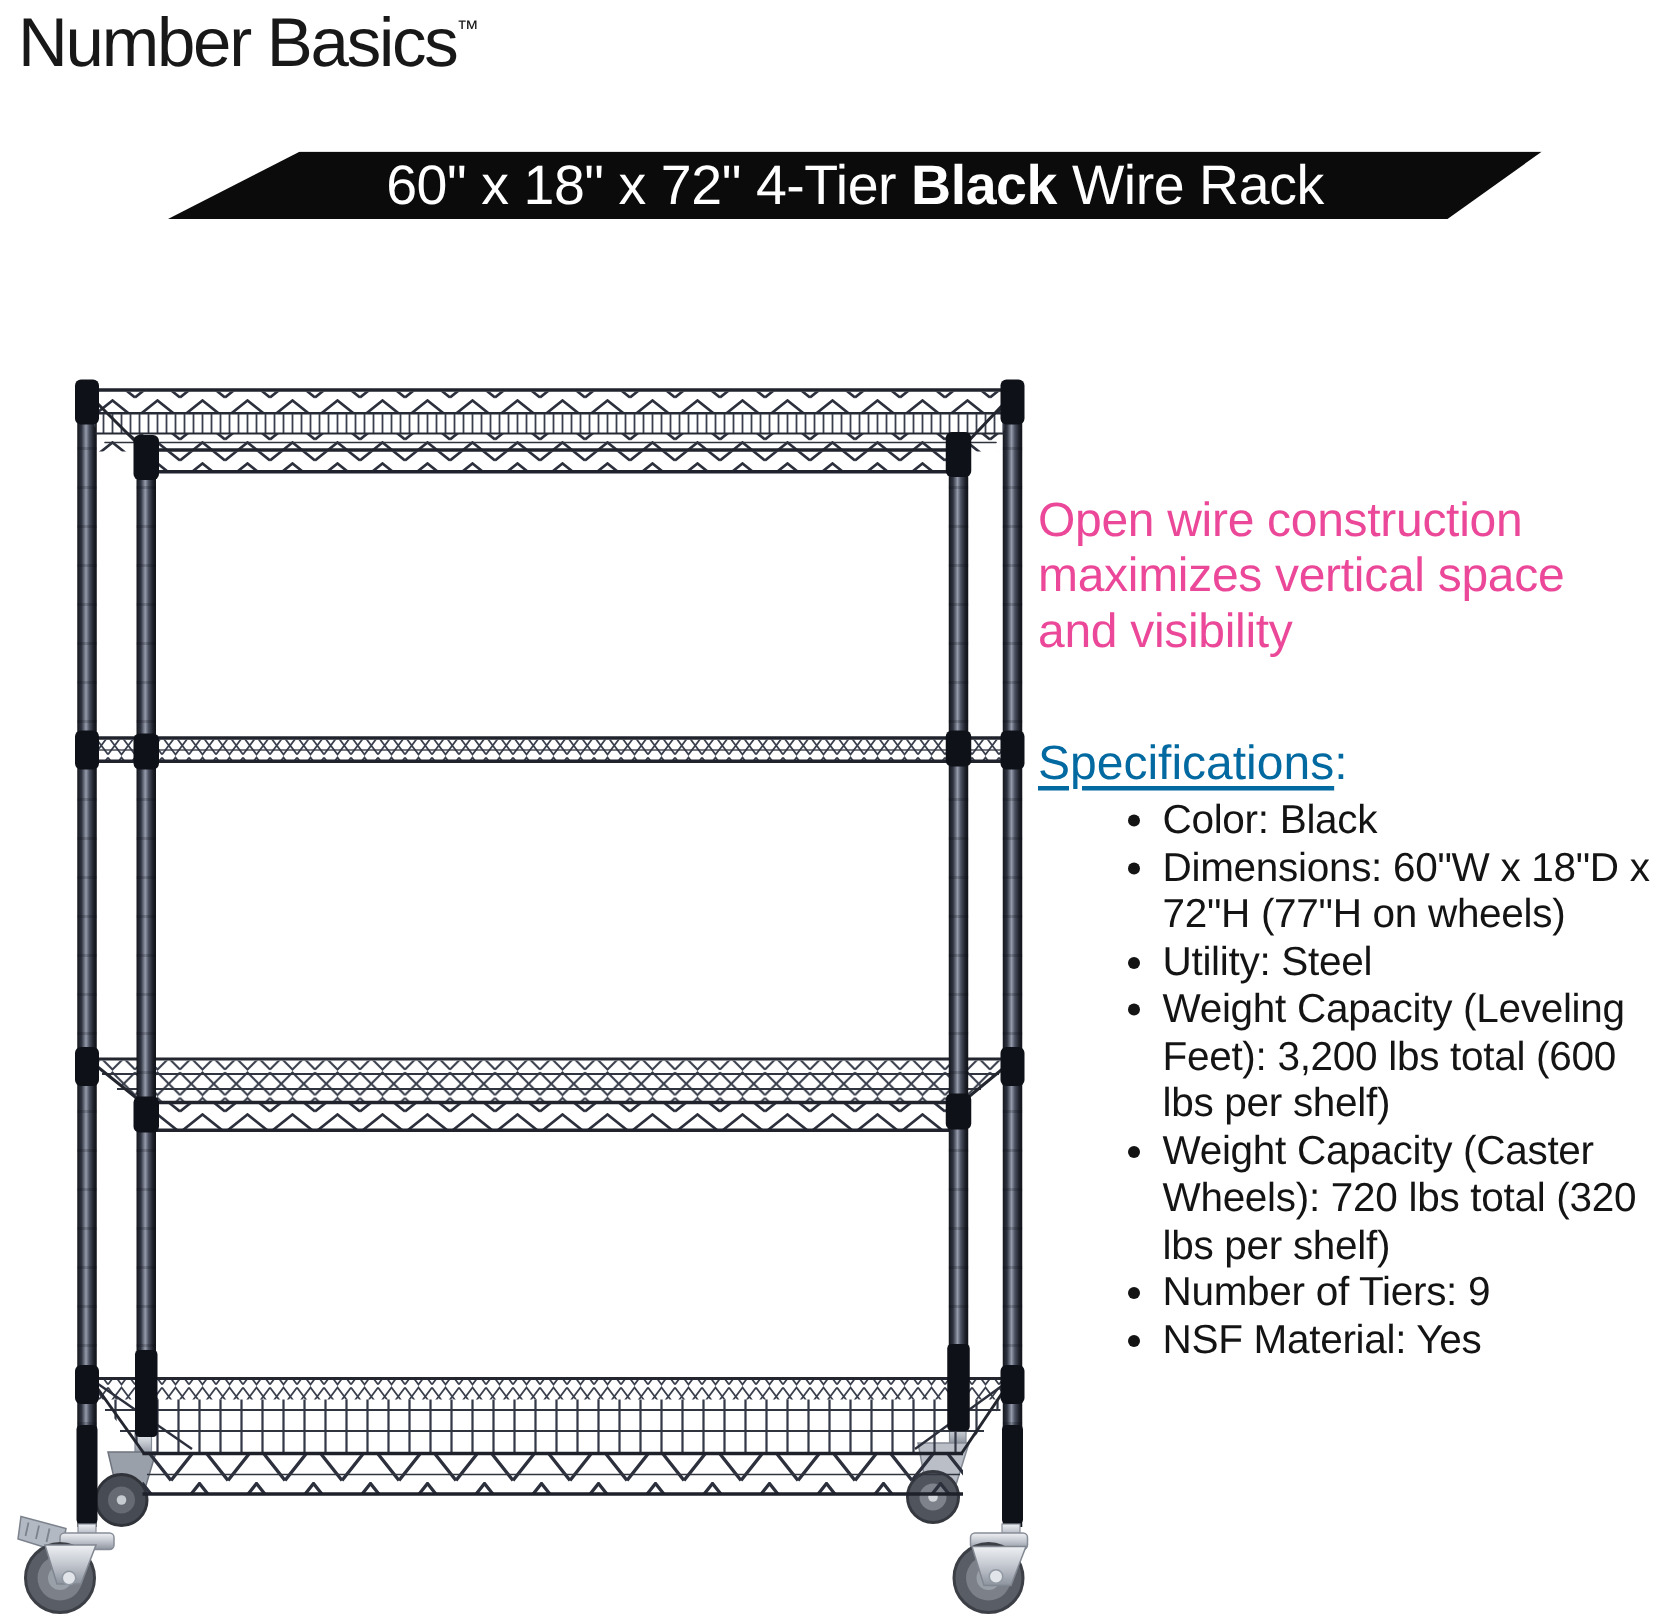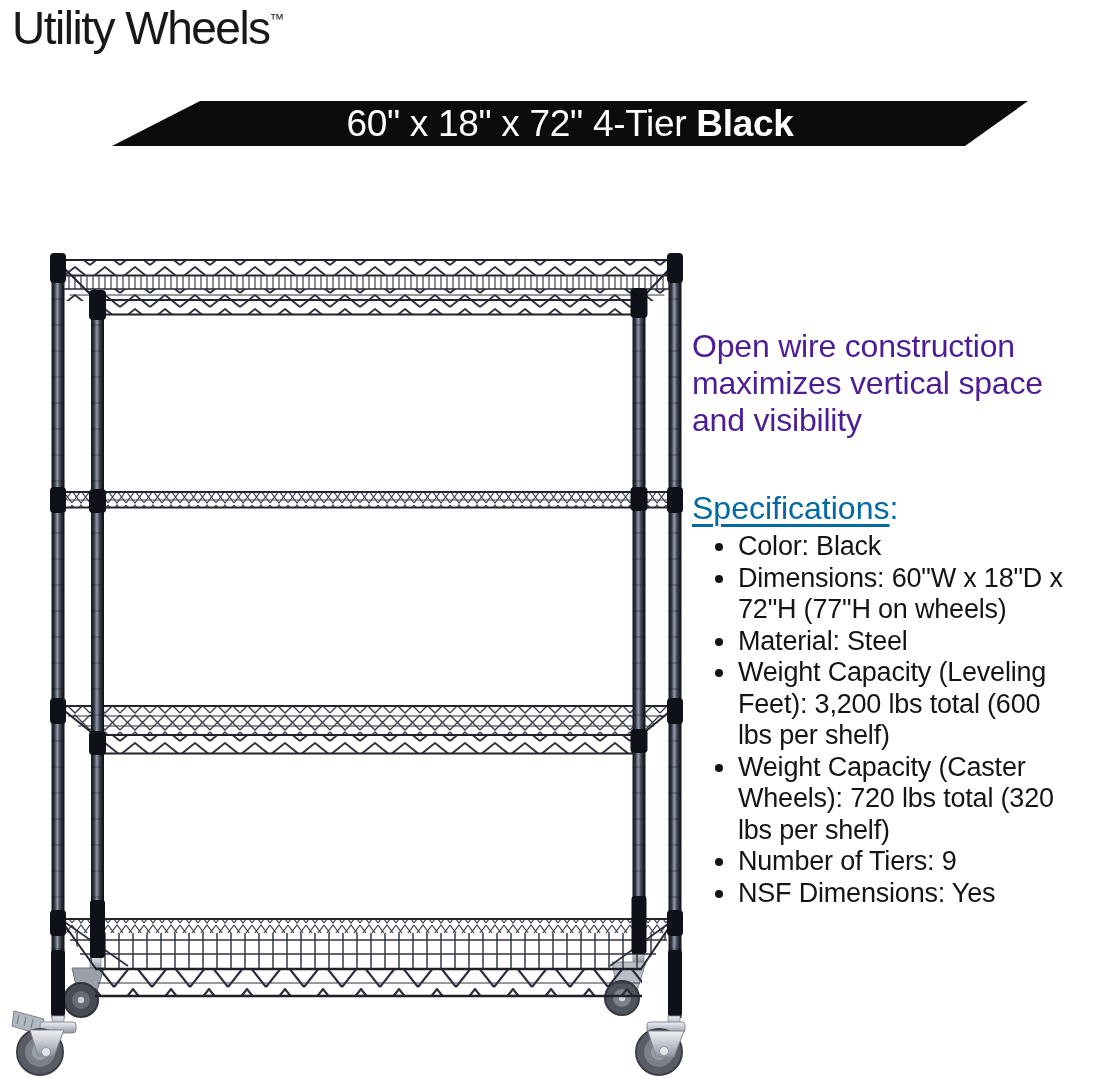--- a/index.html
+++ b/index.html
@@ -20,43 +20,43 @@
     clip-path:polygon(88px 0px,916px 0px,853px 45px,0px 45px);
     display:flex;align-items:center;justify-content:center;
     color:#ffffff;font-size:37px;white-space:pre;letter-spacing:-0.3px;
   }
   .banner .bold{font-weight:bold;}
   .right-col{
     position:absolute;left:692px;top:328px;width:414px;
   }
   .desc{
     margin:0;font-size:32px;line-height:37px;letter-spacing:-0.2px;
-    white-space:pre-line;color:#4c1d95;
+    white-space:pre-line;color:#ec4899;
   }
   .spec-heading{
     margin:51px 0 0 0;font-size:32px;line-height:37px;font-weight:normal;color:#0369a1;
   }
   .spec-heading .u{
     text-decoration:underline;text-decoration-thickness:2.5px;text-underline-offset:5px;
   }
   .spec-list{
     margin:4px 0 0 0;padding:0 0 0 46px;list-style:disc;
   }
   .spec-list li{
     font-size:27px;line-height:31.5px;letter-spacing:-0.2px;
-    white-space:pre-line;color:#141414;
+    white-space:pre-line;color:#141414;margin-left:37px;
   }
   .rack-svg{position:absolute;left:0;top:0;}
 </style>
 </head>
 <body>
 
-<div class="logo"><span>Utility Wheels</span><span class="tm">™</span></div>
-
-<div class="banner"><span>60" x 18" x 72" 4-Tier </span><span class="bold">Black</span></div>
+<div class="logo"><span>Number Basics</span><span class="tm">™</span></div>
+
+<div class="banner"><span>60" x 18" x 72" 4-Tier </span><span class="bold">Black</span><span> Wire Rack</span></div>
 
 <svg class="rack-svg" width="1108" height="1078" viewBox="0 0 1108 1078" xmlns="http://www.w3.org/2000/svg">
   <defs>
     <linearGradient id="postG" x1="0" y1="0" x2="1" y2="0">
       <stop offset="0" stop-color="#15171d"></stop>
       <stop offset="0.22" stop-color="#2e3340"></stop>
       <stop offset="0.45" stop-color="#959baa"></stop>
       <stop offset="0.62" stop-color="#4b5160"></stop>
       <stop offset="0.85" stop-color="#1c1f27"></stop>
       <stop offset="1" stop-color="#101218"></stop>
@@ -215,23 +215,23 @@
 
 <div class="right-col">
   <p class="desc">Open wire construction
 maximizes vertical space
 and visibility</p>
   <h2 class="spec-heading"><span class="u">Specifications</span><span>:</span></h2>
   <ul class="spec-list">
     <li>Color: Black</li>
     <li>Dimensions: 60"W x 18"D x
 72"H (77"H on wheels)</li>
-    <li>Material: Steel</li>
+    <li>Utility: Steel</li>
     <li>Weight Capacity (Leveling
 Feet): 3,200 lbs total (600
 lbs per shelf)</li>
     <li>Weight Capacity (Caster
 Wheels): 720 lbs total (320
 lbs per shelf)</li>
     <li>Number of Tiers: 9</li>
-    <li>NSF Dimensions: Yes</li>
+    <li>NSF Material: Yes</li>
   </ul>
 </div>
 
 </body></html>

